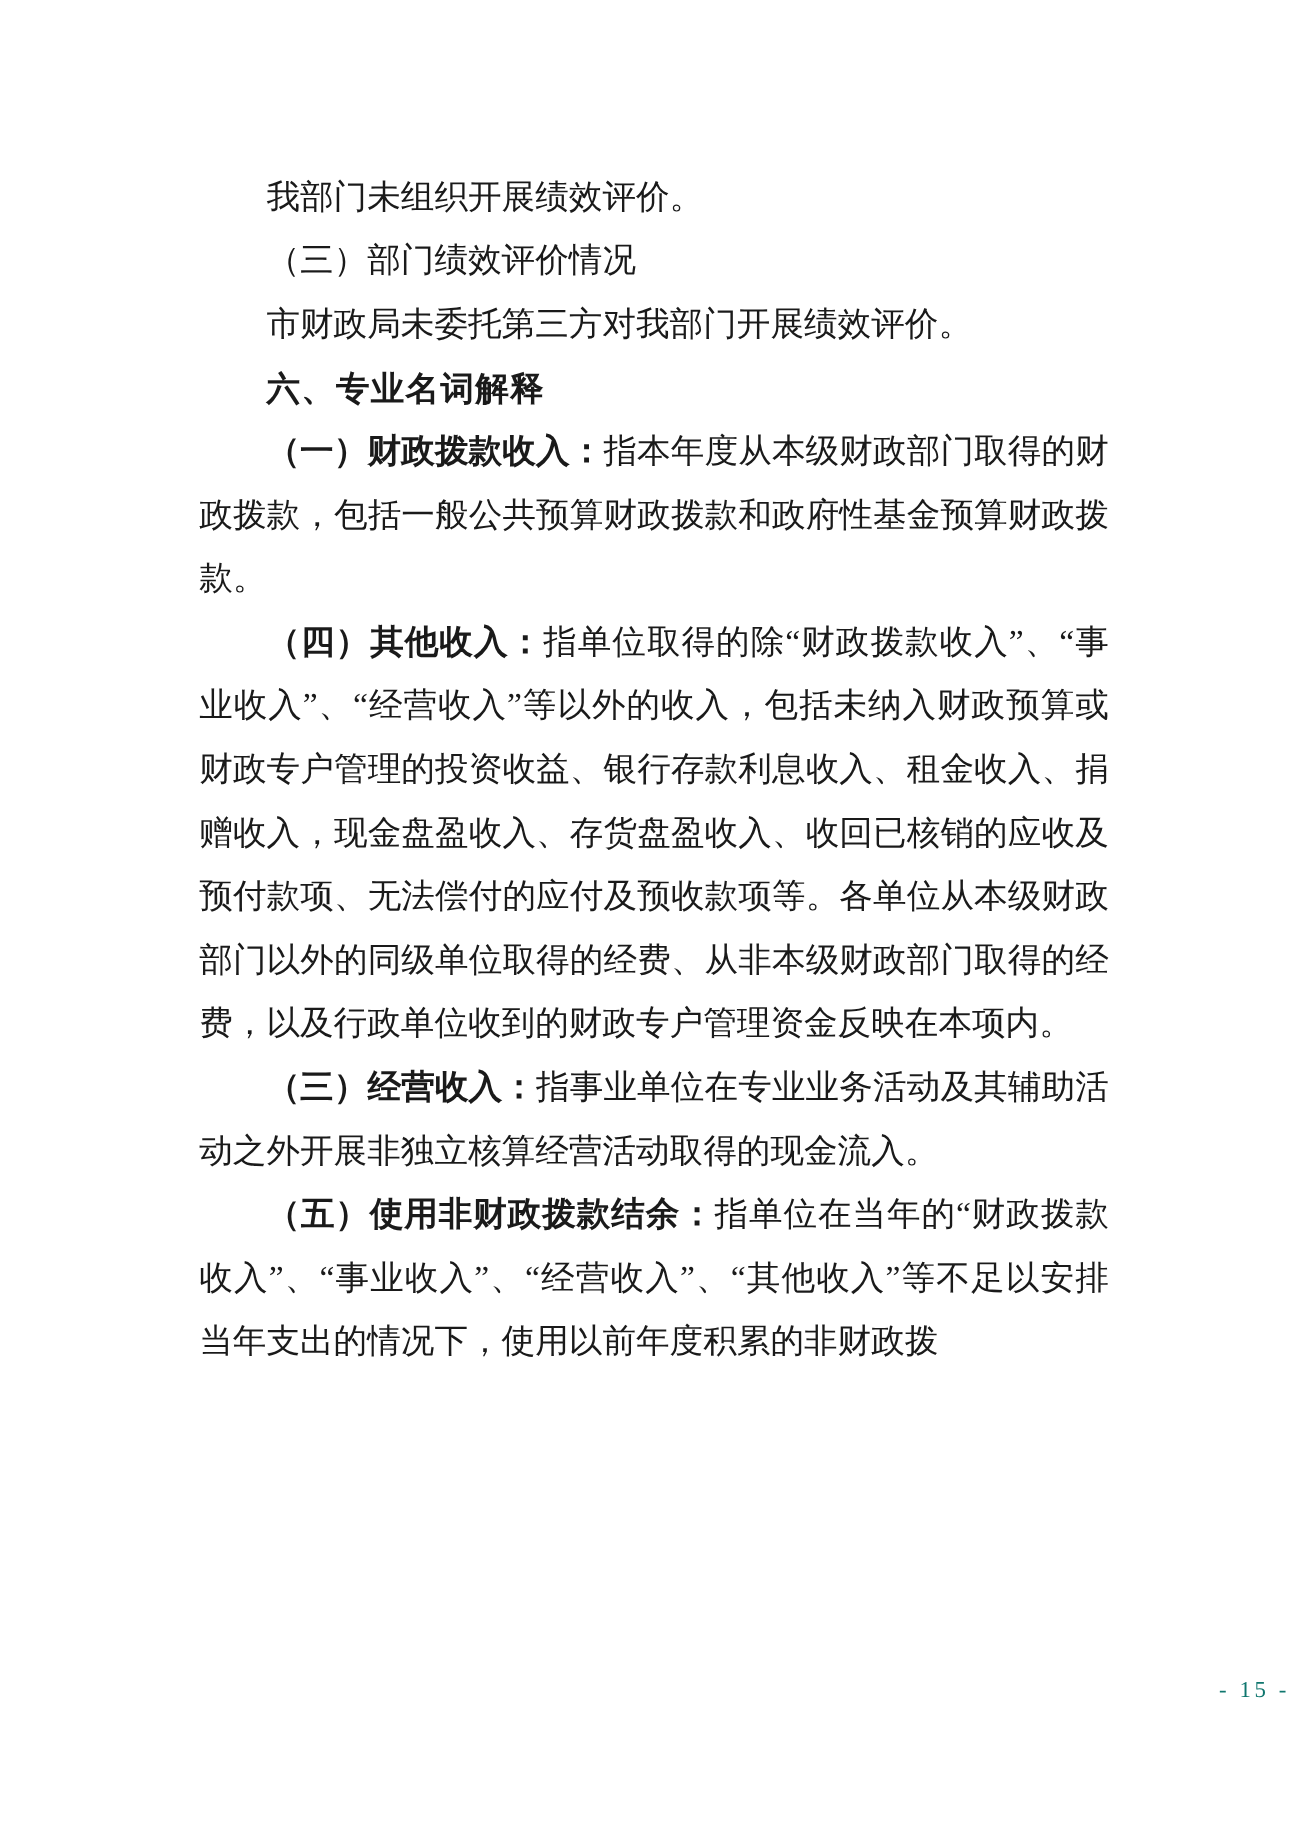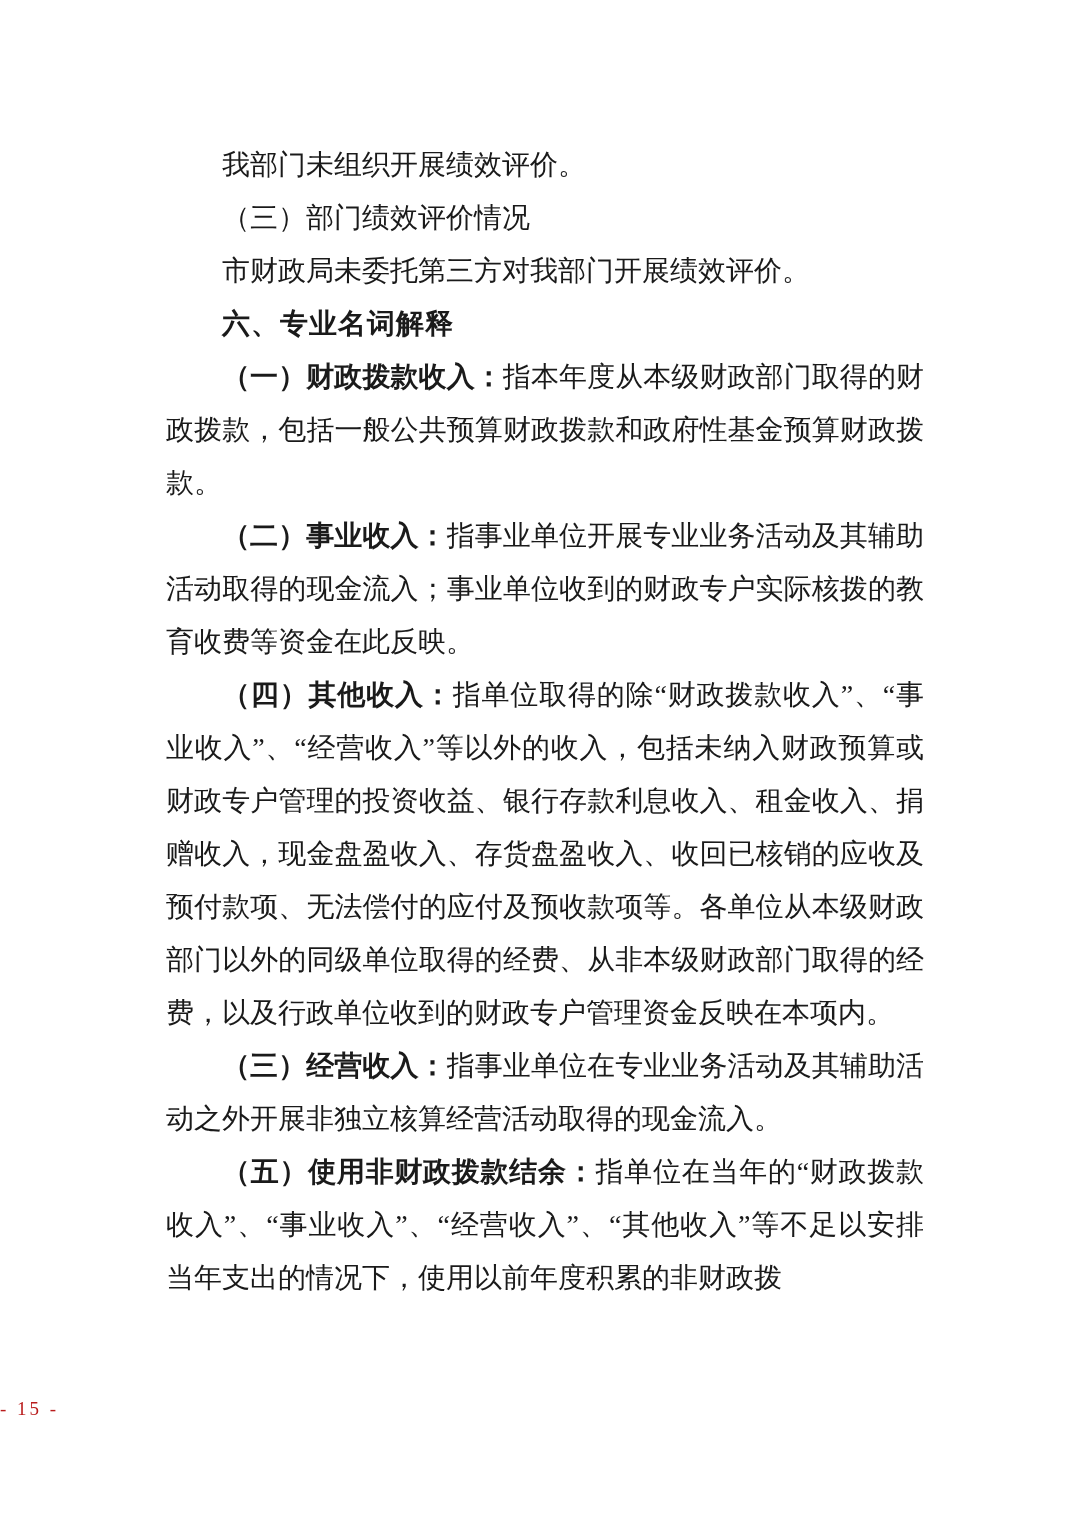--- a/index.html
+++ b/index.html
@@ -43,24 +43,24 @@
     letter-spacing: 1px;
   }
   .term-label {
     font-weight: 700;
   }
   .page-footer {
     position: absolute;
     left: 0;
     top: 1398px;
     width: 100%;
-    text-align: left;
+    text-align: right;
     font-size: 19px;
     letter-spacing: 3px;
-    color: #b91c1c;
+    color: #0f766e;
     font-family: "Liberation Serif", "DejaVu Serif", serif;
   }
 </style>
 </head>
 <body>
 
 <div class="page">
   <main class="content">
 
 
@@ -69,23 +69,20 @@
     <p class="indent subhead">（三）部门绩效评价情况</p>
 
     <p class="indent">市财政局未委托第三方对我部门开展绩效评价。</p>
 
     <p class="indent section-heading">六、专业名词解释</p>
 
     <p class="indent">
       <span class="term-label">（一）财政拨款收入：</span><span>指本年度从本级财政部门取得的财政拨款，包括一般公共预算财政拨款和政府性基金预算财政拨款。</span>
     </p>
 
-    <p class="indent">
-      <span class="term-label">（二）事业收入：</span><span>指事业单位开展专业业务活动及其辅助活动取得的现金流入；事业单位收到的财政专户实际核拨的教育收费等资金在此反映。</span>
-    </p>
 
     <p class="indent">
       <span class="term-label">（四）其他收入：</span><span>指单位取得的除“财政拨款收入”、“事业收入”、“经营收入”等以外的收入，包括未纳入财政预算或财政专户管理的投资收益、银行存款利息收入、租金收入、捐赠收入，现金盘盈收入、存货盘盈收入、收回已核销的应收及预付款项、无法偿付的应付及预收款项等。各单位从本级财政部门以外的同级单位取得的经费、从非本级财政部门取得的经费，以及行政单位收到的财政专户管理资金反映在本项内。</span>
     </p>
 
     <p class="indent">
       <span class="term-label">（三）经营收入：</span><span>指事业单位在专业业务活动及其辅助活动之外开展非独立核算经营活动取得的现金流入。</span>
     </p>
 
     <p class="indent">

